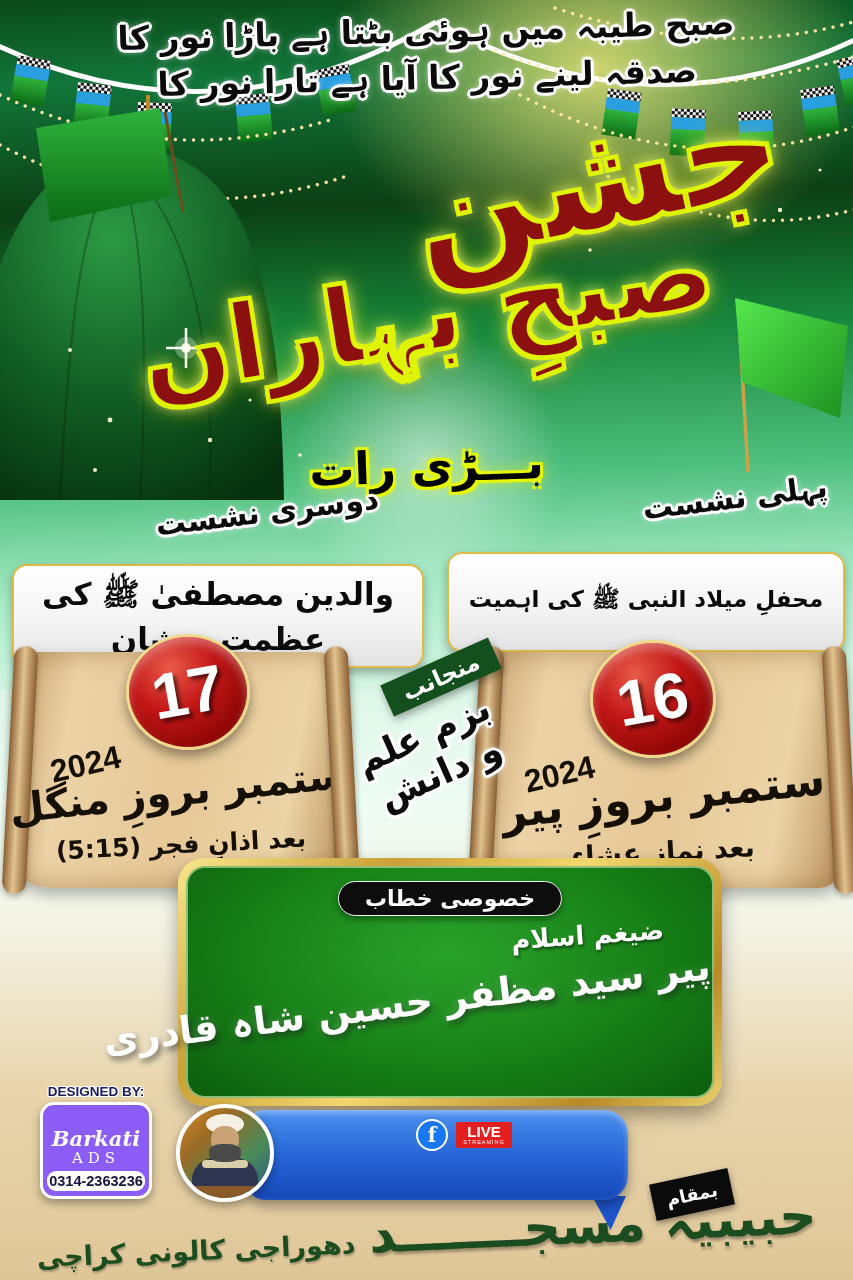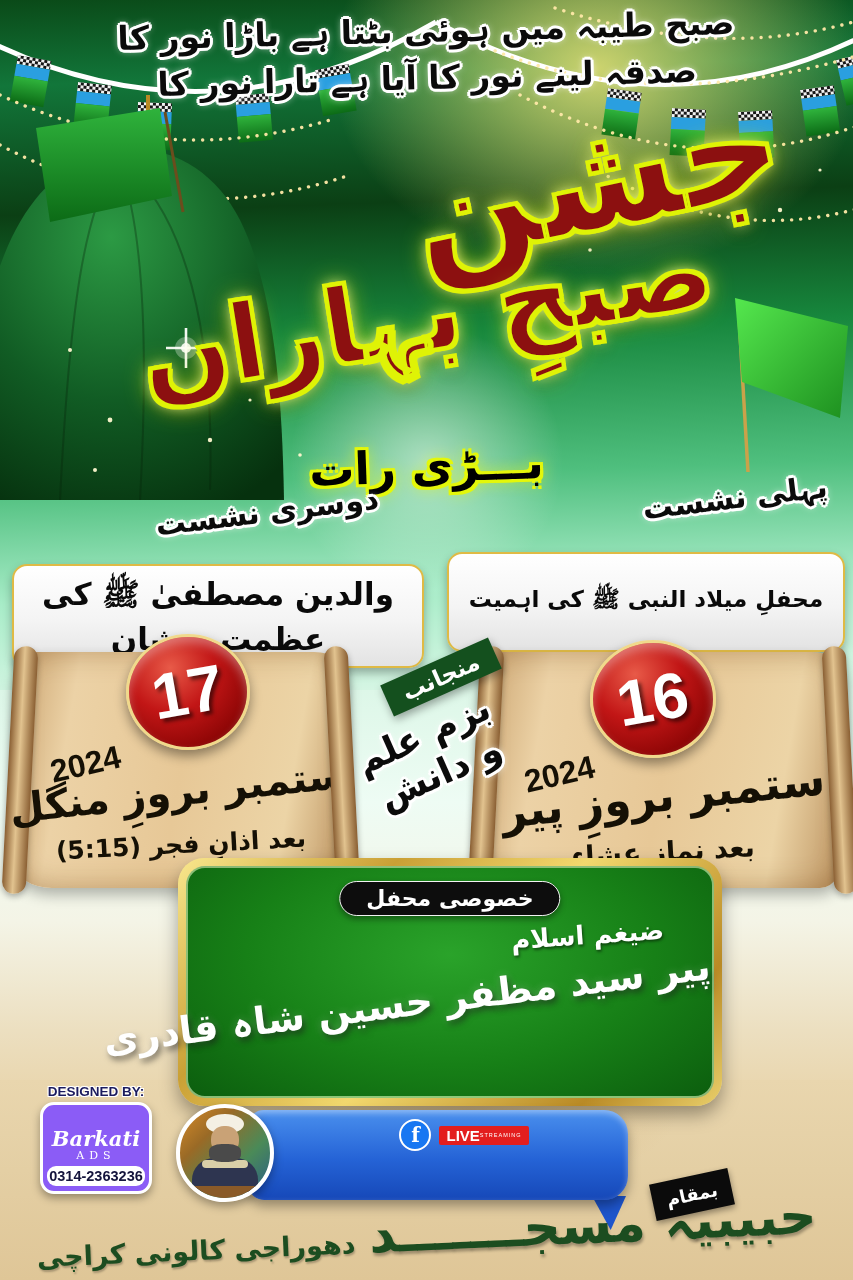--- a/index.html
+++ b/index.html
@@ -95,21 +95,21 @@
   .speaker-name-ur{position:absolute;top:108px;left:0;right:0;text-align:center;color:#fff;font-weight:bold;
      font-size:38px;white-space:nowrap;transform:rotate(-7deg);
      text-shadow:2px 4px 6px rgba(0,0,0,.5),0 0 10px rgba(255,255,255,.25);}
   
   .designer{left:40px;top:1084px;width:112px;text-align:center;z-index:6;}
   .designer-heading{font-family:"Liberation Sans",sans-serif;font-weight:bold;font-size:13.5px;color:#1b1b5e;
      text-shadow:-1px -1px 0 #fff,1px -1px 0 #fff,-1px 1px 0 #fff,1px 1px 0 #fff;}
   .designer-card{margin-top:3px;background:#8b5cf6;border:3px solid #fff;border-radius:14px;
      padding:21px 4px 5px;box-shadow:0 4px 8px rgba(0,0,0,.35);}
   .designer-name{font-family:"DejaVu Serif",serif;font-style:italic;font-weight:bold;font-size:21px;color:#fff;}
-  .designer-sub{font-family:"DejaVu Serif",serif;font-size:11px;letter-spacing:5px;color:#fff;margin-top:-2px;}
+  .designer-sub{font-family:"DejaVu Serif",serif;font-size:15px;letter-spacing:5px;color:#fff;margin-top:-2px;}
   .designer-phone{margin-top:4px;background:#fff;border-radius:9px;font-family:"Liberation Sans",sans-serif;
      font-weight:bold;font-size:14.5px;color:#14143c;padding:2px 0;}
   
   .photo{left:176px;top:1104px;width:90px;height:90px;border-radius:50%;border:4px solid #fff;
      overflow:hidden;z-index:7;box-shadow:0 4px 10px rgba(0,0,0,.35);
      background:linear-gradient(135deg,#d88c2a 0%,#9a6a26 30%,#4a8a58 65%,#2a5a8a 100%);}
   .ph-turban{position:absolute;left:26px;top:6px;width:38px;height:20px;border-radius:50%;background:#f4f0e4;}
   .ph-face{position:absolute;left:31px;top:18px;width:28px;height:28px;border-radius:46%;background:#c9a276;}
   .ph-beard{position:absolute;left:29px;top:36px;width:32px;height:18px;border-radius:40%;background:#4a4a4a;}
   .ph-body{position:absolute;left:12px;top:50px;width:66px;height:34px;border-radius:22px 22px 0 0;background:#2e3550;}
@@ -117,21 +117,21 @@
   .ph-desk{position:absolute;left:0;bottom:0;width:90px;height:12px;background:#8a5a28;}
   
   .live-bar{left:248px;top:1110px;width:380px;height:90px;border-radius:16px 24px 24px 16px;z-index:5;
      background:linear-gradient(180deg,#4a90ee 0%,#2563d6 55%,#1648b8 100%);
      box-shadow:inset 0 3px 6px rgba(255,255,255,.4),0 6px 12px rgba(0,0,0,.35);
      padding-left:52px;box-sizing:border-box;color:#fff;}
   .live-row1{display:flex;align-items:center;justify-content:center;gap:8px;margin-top:9px;}
   .fb-circle{width:28px;height:28px;border-radius:50%;background:#1877f2;border:2px solid #fff;
      display:flex;align-items:center;justify-content:center;font-family:"DejaVu Serif",serif;
      font-weight:bold;font-size:20px;color:#fff;}
-  .live-badge{background:#e31e1e;padding:2px 7px;display:flex;align-items:center;
+  .live-badge{background:#e31e1e;padding:2px 7px;display:flex;flex-direction:column;align-items:center;
      border-radius:2px;line-height:1;}
   .live-word{font-family:"Liberation Sans",sans-serif;font-weight:bold;font-size:15px;}
   .streaming-word{font-family:"Liberation Sans",sans-serif;font-size:5.5px;letter-spacing:1px;margin-top:1px;}
   .en-name{font-family:"Liberation Sans",sans-serif;font-weight:bold;text-shadow:1px 2px 2px rgba(0,0,0,.35);}
   .en-name-1{font-size:27px;}
   .en-name-2{font-size:28px;text-align:center;margin-top:1px;letter-spacing:.5px;}
   .bar-tail{left:592px;top:1196px;width:34px;height:34px;background:#1e55cc;z-index:4;
      clip-path:polygon(0 0,100% 0,55% 100%);}
   
   .venue-tag{left:652px;top:1176px;background:#0b0b0b;color:#fff;font-weight:bold;font-size:18px;
@@ -314,21 +314,21 @@
     <div class="year">2024</div>
     <div class="date-line rtl">ستمبر بروزِ منگل</div>
     <div class="time-line rtl">بعد اذانِ فجر (5:15)</div>
   </div>
 
   <div class="abs org-tag rtl">منجانب</div>
   <div class="abs org-name rtl outline-white">بزم علم و دانش</div>
 
   <div class="abs banner">
     <div class="banner-inner">
-      <div class="special-pill rtl">خصوصی محفل</div>
+      <div class="special-pill rtl">خصوصی خطاب</div>
       <div class="speaker-title rtl">ضیغم اسلام</div>
       <div class="speaker-name-ur rtl">پیر سید مظفر حسین شاہ قادری</div>
     </div>
   </div>
 
   <div class="abs designer">
     <div class="designer-heading">DESIGNED BY:</div>
     <div class="designer-card">
       <div class="designer-name">Barkati</div>
       <div class="designer-sub">ADS</div>

